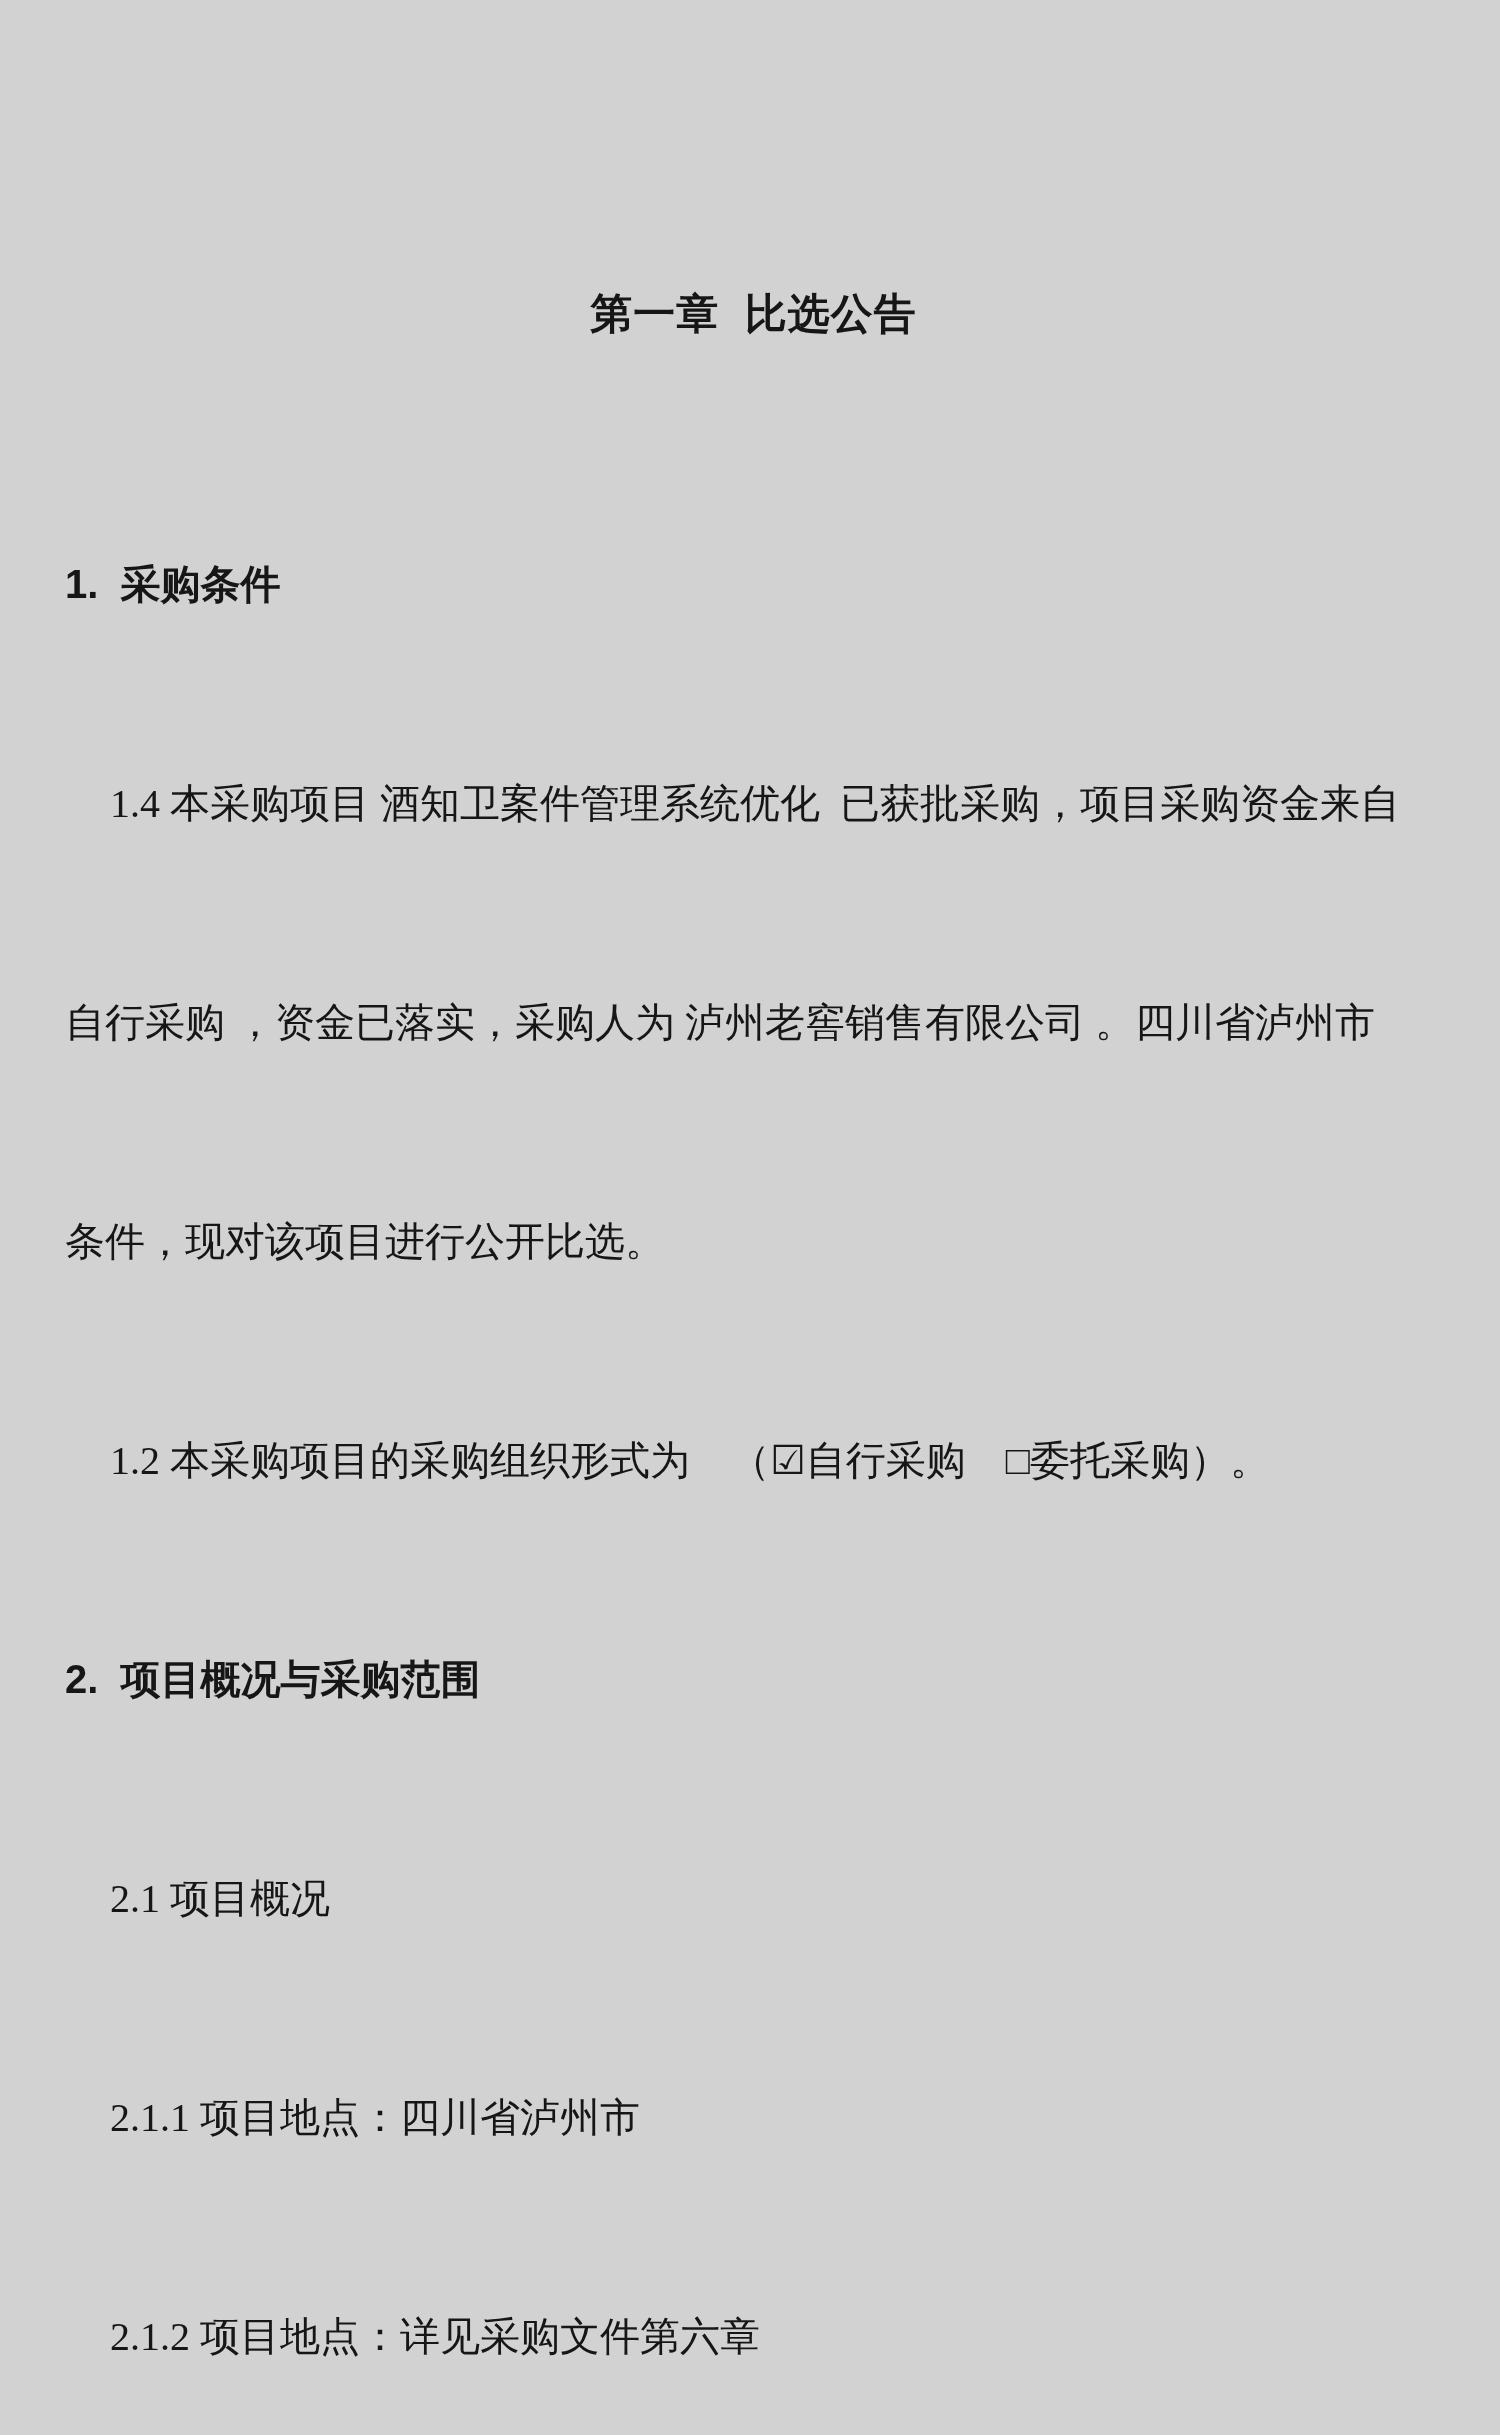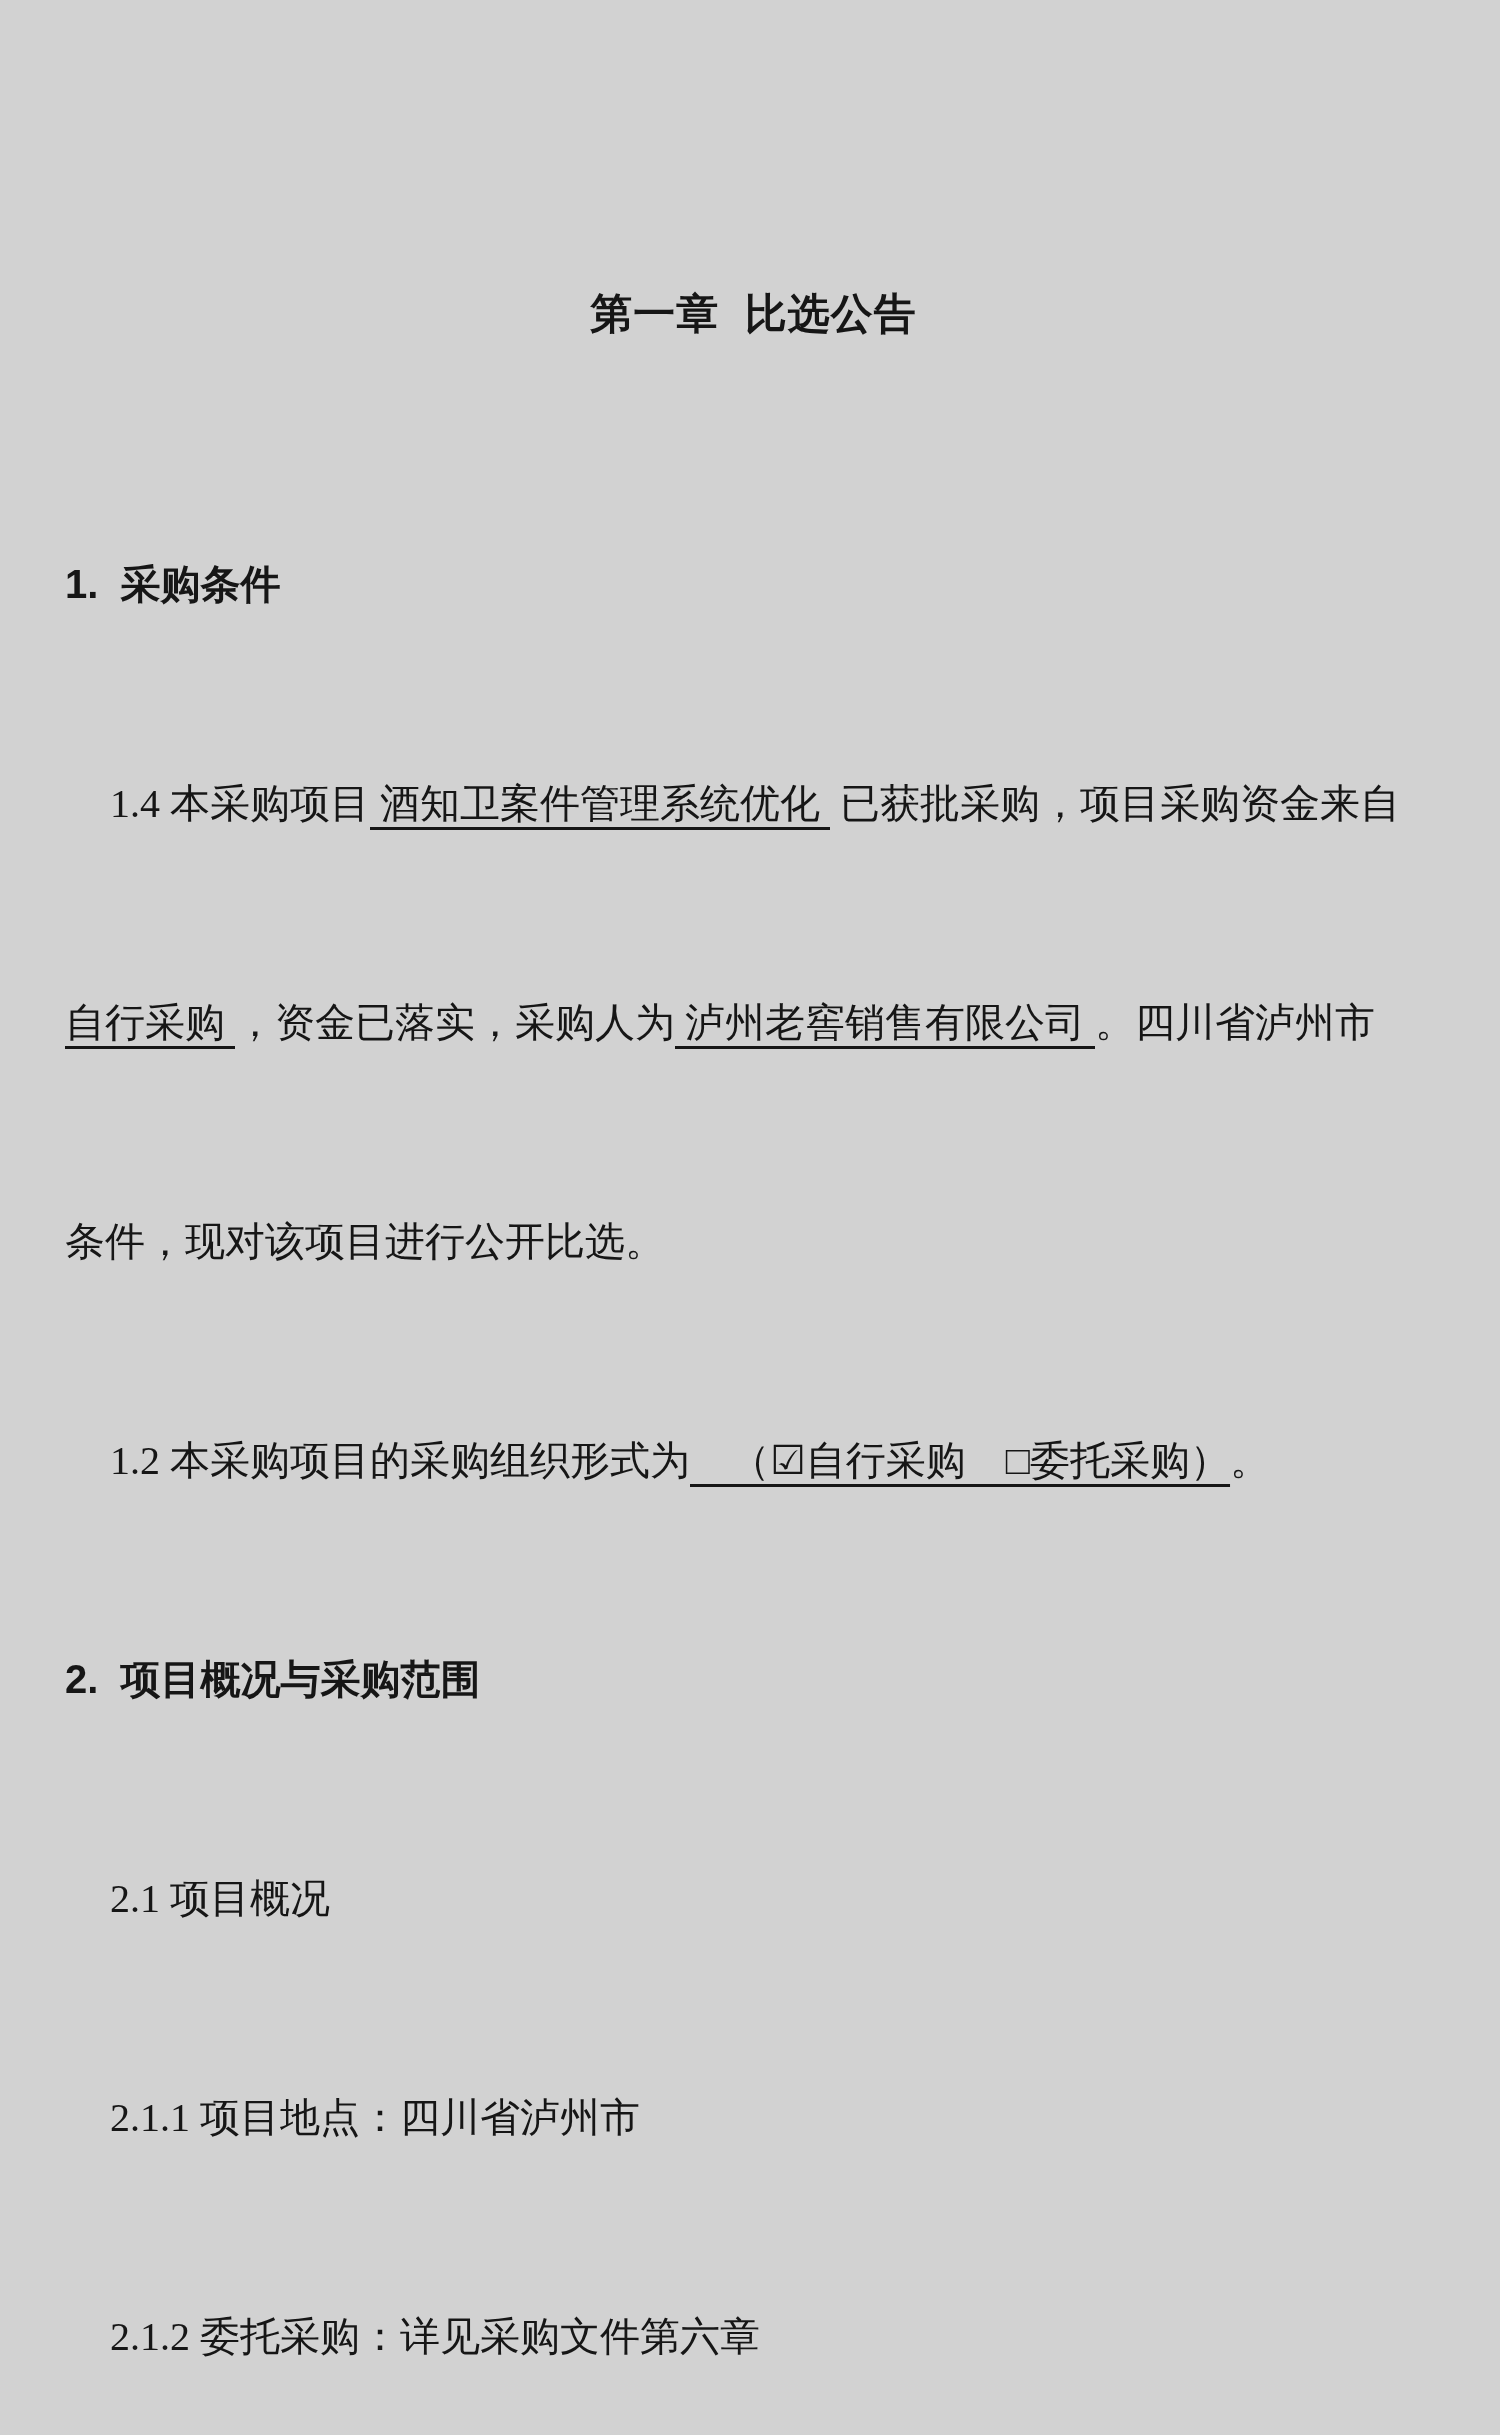--- a/index.html
+++ b/index.html
@@ -27,40 +27,39 @@
     text-align: center;
     margin: 0 0 48px 0;
     letter-spacing: 1px;
   }
   .h {
     font-family: "Liberation Sans", "DejaVu Sans", sans-serif;
     font-weight: 700;
   }
   .ind { padding-left: 45px; }
   .u {
-    text-decoration: underline;
     text-decoration-thickness: 3px;
     text-underline-offset: 10px;
     text-decoration-color: #161616;
   }
 </style>
 </head>
 <body style="background: rgb(210, 210, 210);">
 
 <div class="page" style="background: rgb(210, 210, 210); color: rgb(22, 22, 22);">
   <p class="ln title"><span>第一章  比选公告</span></p>
   <p class="ln h"><span>1.  采购条件</span></p>
   <p class="ln ind"><span>1.4 本采购项目</span><span class="u"> 酒知卫案件管理系统优化 </span><span> 已获批采购，项目采购资金来自</span></p>
   <p class="ln"><span class="u">自行采购 </span><span>，资金已落实，采购人为</span><span class="u"> 泸州老窖销售有限公司 </span><span>。四川省泸州市</span></p>
   <p class="ln"><span>条件，现对该项目进行公开比选。</span></p>
   <p class="ln ind"><span>1.2 本采购项目的采购组织形式为</span><span class="u">　（☑自行采购　□委托采购）</span><span>。</span></p>
   <p class="ln h"><span>2.  项目概况与采购范围</span></p>
   <p class="ln ind"><span>2.1 项目概况</span></p>
   <p class="ln ind"><span>2.1.1 项目地点：四川省泸州市</span></p>
-  <p class="ln ind"><span>2.1.2 委托采购：详见采购文件第六章</span></p>
+  <p class="ln ind"><span>2.1.2 项目地点：详见采购文件第六章</span></p>
   
   
   
   
   
   
   
   
   
   

